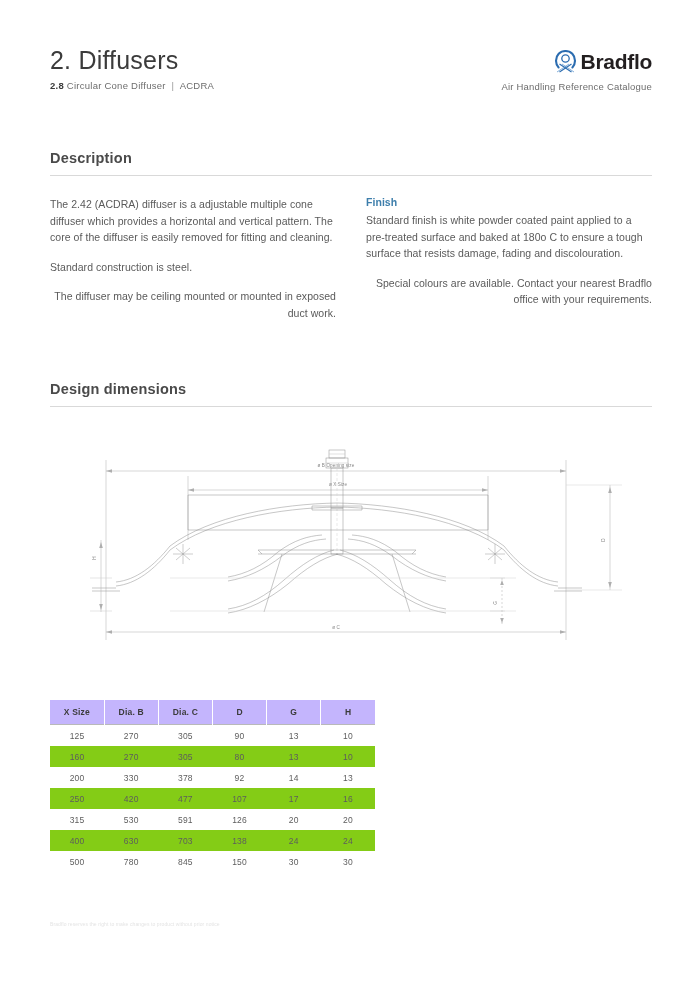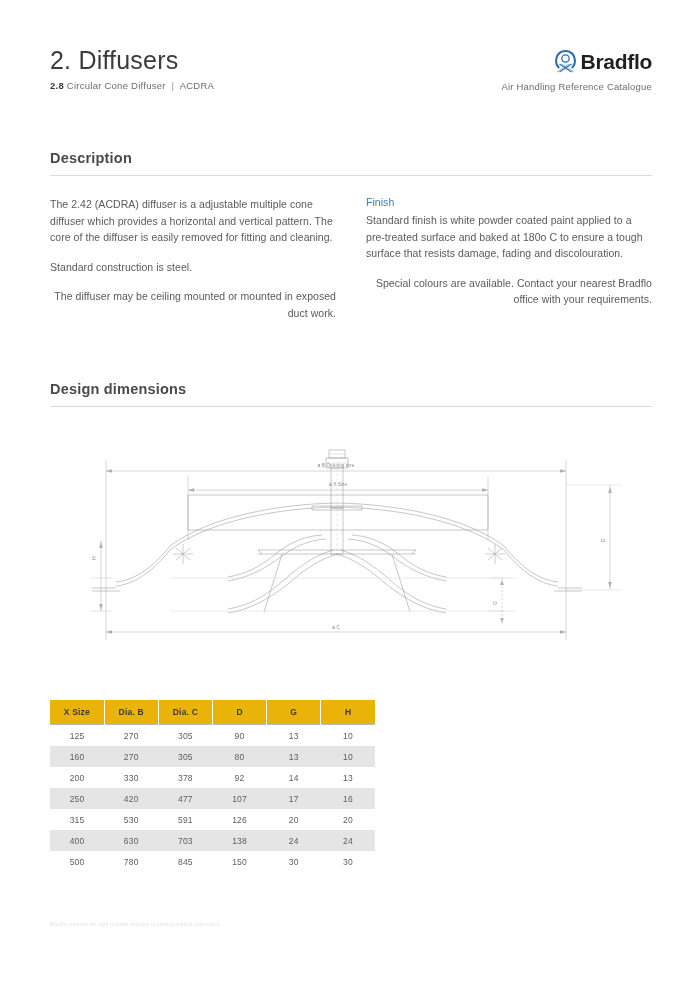--- a/index.html
+++ b/index.html
@@ -110,21 +110,21 @@
   .col p {
     font-size: 10.5px;
     line-height: 16.5px;
     color: #5a5a5a;
     margin: 0 0 13px 0;
     letter-spacing: 0.05px;
   }
   .col p:last-child { margin-bottom: 0; text-align: right; }
   .finish-heading {
     font-size: 10.5px;
-    font-weight: normal;
+    font-weight: bold;
     color: #3d7eab;
     margin: 0 0 4px 0;
     letter-spacing: 0.05px;
   }
 
   
   .drawing-wrap {
     position: absolute;
     left: 50px; top: 440px;
     width: 602px;
@@ -141,34 +141,34 @@
   table.dims {
     border-collapse: collapse;
     width: 325px;
     table-layout: fixed;
   }
   table.dims th {
     font-size: 8.5px;
     font-weight: bold;
     color: #3b3b3b;
     padding: 7px 0 7px 0;
-    background: #eab308;
+    background: #c4b5fd;
     border-right: 1px solid #ffffff;
     letter-spacing: 0.2px;
   }
   table.dims th:last-child { border-right: none; }
   table.dims thead tr { border-bottom: 1px solid #b9b9b9; }
   table.dims td {
     font-size: 8.5px;
     color: #5d5d5d;
     text-align: center;
     padding: 5.5px 0;
     letter-spacing: 0.2px;
   }
-  table.dims tbody tr.alt { background: #e5e5e5; }
+  table.dims tbody tr.alt { background: #84cc16; }
 
   
   .disclaimer {
     position: absolute;
     left: 50px; top: 921px;
     font-size: 5px;
     color: #e4e4e4;
     letter-spacing: 0.1px;
   }
   .page-number {

